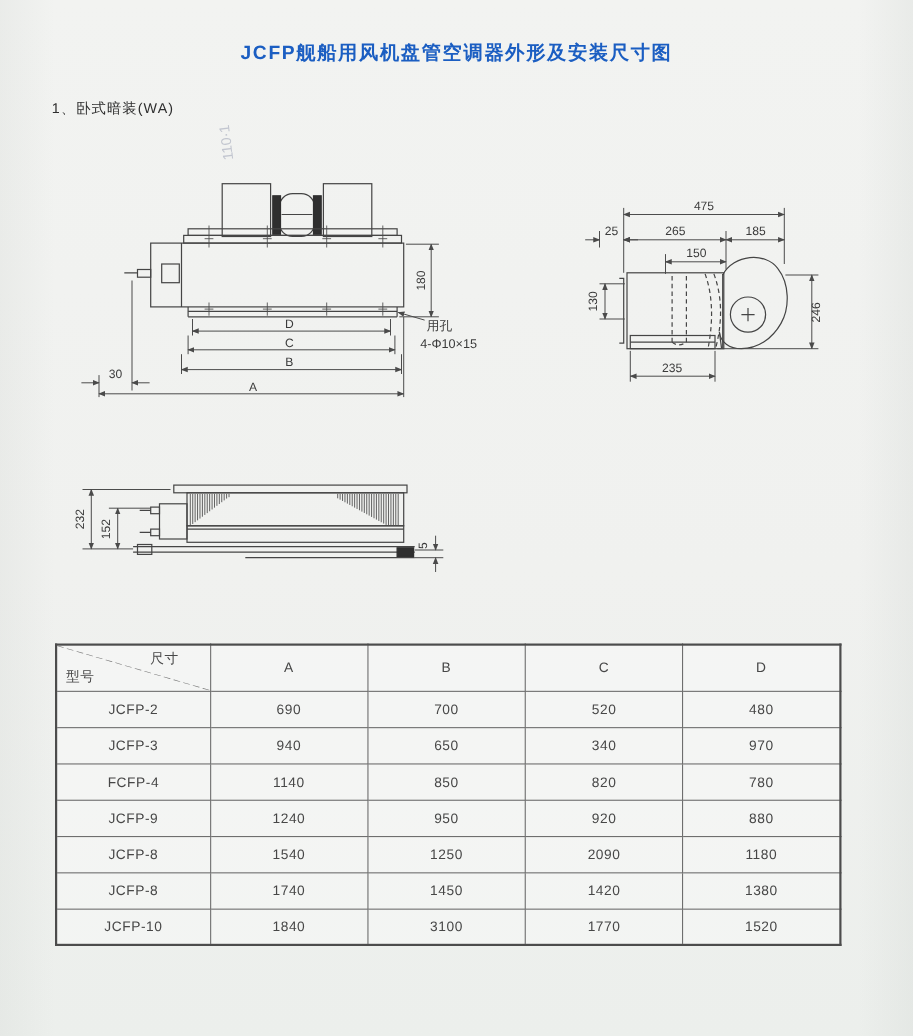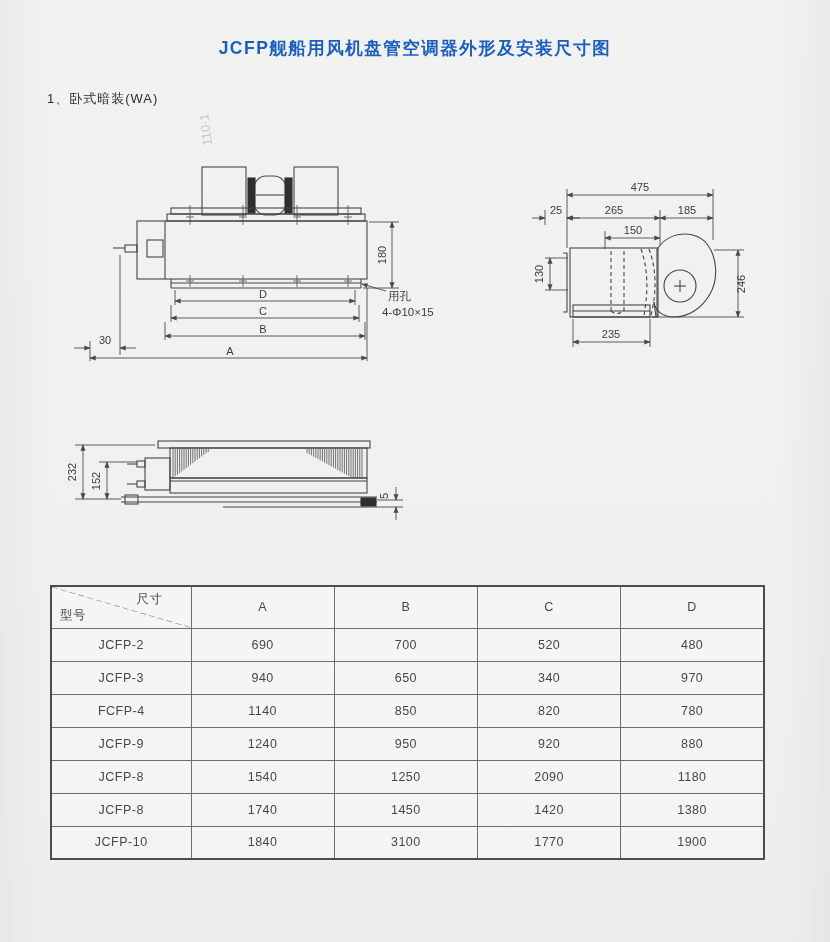--- a/index.html
+++ b/index.html
@@ -402,18 +402,18 @@
       <td>1450</td>
       <td>1420</td>
       <td>1380</td>
     </tr>
 
     <tr>
       <td>JCFP-10</td>
       <td>1840</td>
       <td>3100</td>
       <td>1770</td>
-      <td>1900</td>
+      <td>1520</td>
     </tr>
   </tbody>
   </table>
 
 </div>
 
 </body></html>

